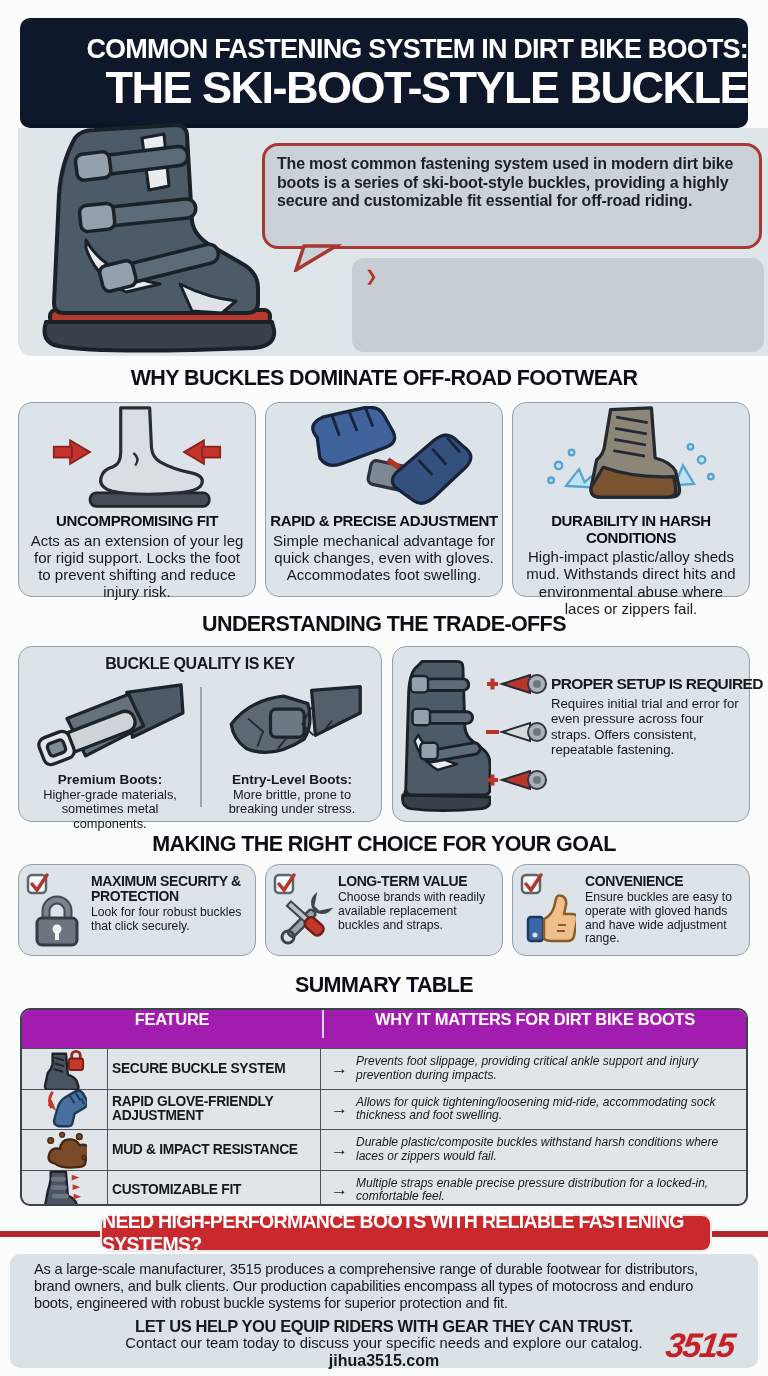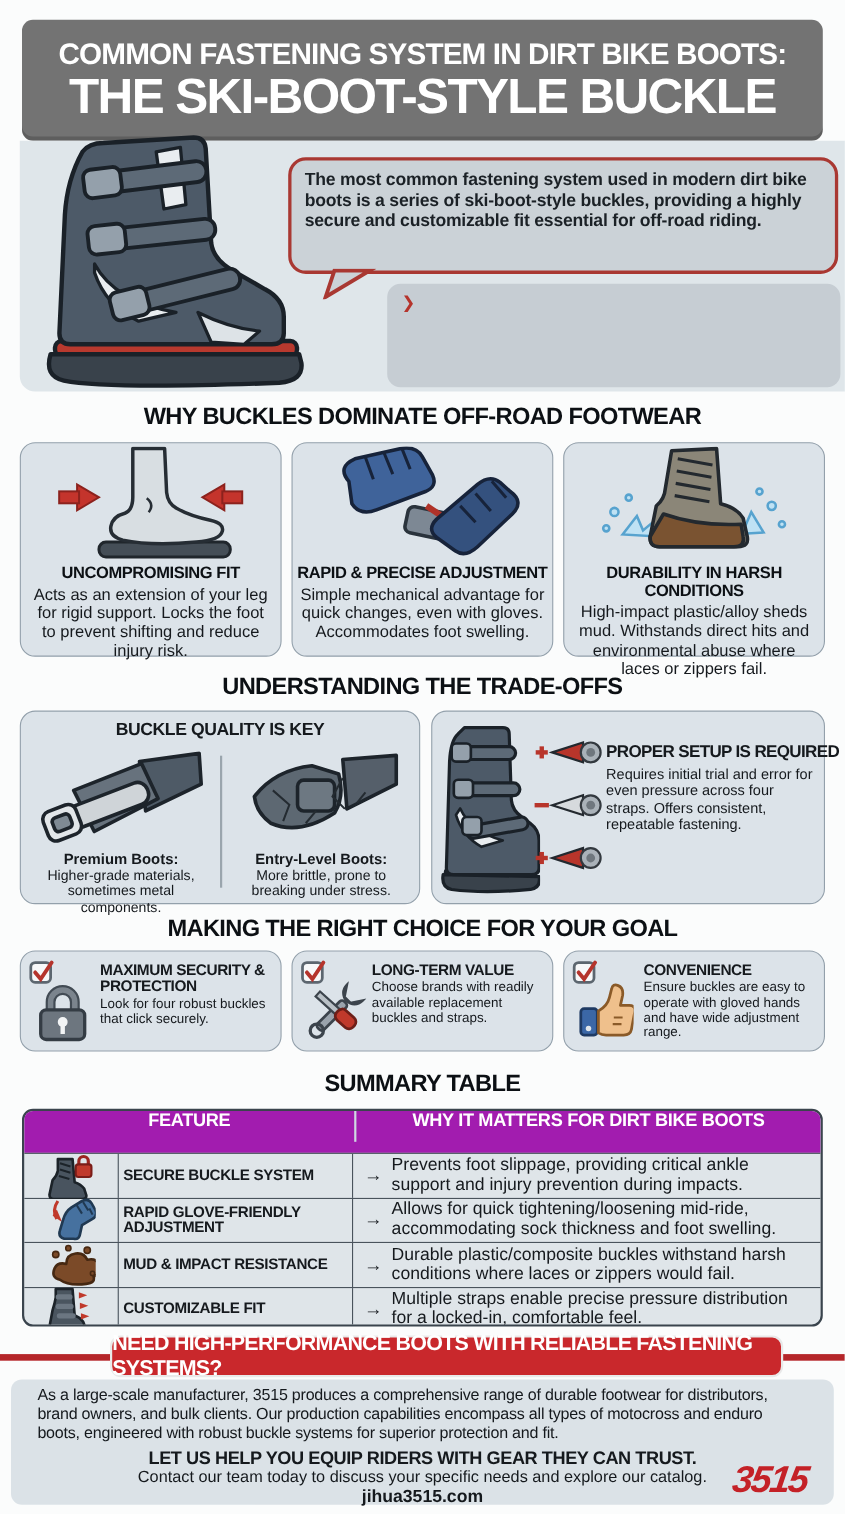--- a/index.html
+++ b/index.html
@@ -1,22 +1,22 @@
 <!DOCTYPE html>
 <html><head>
 <meta charset="utf-8">
 <style>
   html,body{margin:0;padding:0;}
   body{width:768px;height:1376px;position:relative;background:#fbfcfc;
        font-family:"Liberation Sans","DejaVu Sans",sans-serif;color:#15191d;overflow:hidden;}
   .abs{position:absolute;}
 
   
-  .header{left:20px;top:18px;width:728px;height:110px;background:#737373;border-radius:10px;
-          display:flex;flex-direction:column;justify-content:center;align-items:center;
+  .header{left:20px;top:18px;width:728px;height:110px;background:#0f172a;border-radius:10px;
+          display:flex;flex-direction:column;justify-content:center;align-items:flex-end;
           box-shadow:inset 0 -4px 0 rgba(0,0,0,.18);}
   .header .l1{color:#fff;font-weight:bold;font-size:27px;letter-spacing:-0.8px;line-height:1.1;}
   .header .l2{color:#fff;font-weight:bold;font-size:45px;letter-spacing:-1.5px;line-height:1.05;}
 
   
   .hero{left:18px;top:128px;width:732px;height:228px;background:#dfe6ea;border-radius:0 0 14px 14px;padding-left:32px;}
   .hero-boot{left:6px;top:-6px;}
   .bubble{left:244px;top:15px;width:500px;height:106px;background:#cbd2d7;border:3.5px solid #a93832;
           border-radius:16px;padding:9px 12px;box-sizing:border-box;font-weight:bold;font-size:16px;
           line-height:1.17;letter-spacing:-0.2px;color:#1b2126;}
@@ -65,21 +65,21 @@
   .th1{width:300px;text-align:center;color:#fff;font-weight:bold;font-size:16.5px;letter-spacing:-0.3px;}
   .th-div{width:2px;height:28px;background:#cfd9e2;}
   .th2{flex:1;text-align:center;color:#fff;font-weight:bold;font-size:16.5px;letter-spacing:-0.3px;}
   .trow{height:39.5px;display:flex;align-items:center;border-top:1.5px solid #49535c;}
   .td-icon{width:85px;display:flex;align-items:center;justify-content:center;align-self:stretch;}
   .td-feat{width:213px;align-self:stretch;display:flex;align-items:center;border-left:1.5px solid #49535c;
            padding:0 4px;box-sizing:border-box;font-weight:bold;font-size:13.8px;letter-spacing:-0.3px;line-height:1.05;}
   .td-why{flex:1;align-self:stretch;display:flex;align-items:center;border-left:1.5px solid #49535c;
           padding:0 8px 0 10px;box-sizing:border-box;}
   .td-arrow{font-weight:bold;font-size:17px;margin-right:8px;}
-  .td-desc{font-size:16px;line-height:1.12;}
+  .td-desc{font-size:12px;line-height:1.12;font-style:italic;}
 
   
   .redline{left:0;top:1231px;width:768px;height:6px;background:#b5262a;}
   .banner{left:100px;top:1214px;width:612px;height:38px;background:#c9282c;border:2.5px solid #e9e9e9;
           border-radius:10px;display:flex;align-items:center;justify-content:center;box-sizing:border-box;}
   .banner span{color:#fff;font-weight:bold;font-size:19.5px;letter-spacing:-0.7px;}
   .footer{left:10px;top:1254px;width:748px;height:114px;background:#dbe2e7;border-radius:10px;}
   .f-par{position:absolute;left:24px;right:24px;top:7px;font-size:14.6px;line-height:1.18;letter-spacing:-0.2px;}
   .f-cta{position:absolute;left:0;right:0;top:63px;text-align:center;font-weight:bold;font-size:16.5px;letter-spacing:-0.4px;}
   .f-sub{position:absolute;left:0;right:0;top:81px;text-align:center;font-size:14.8px;}

